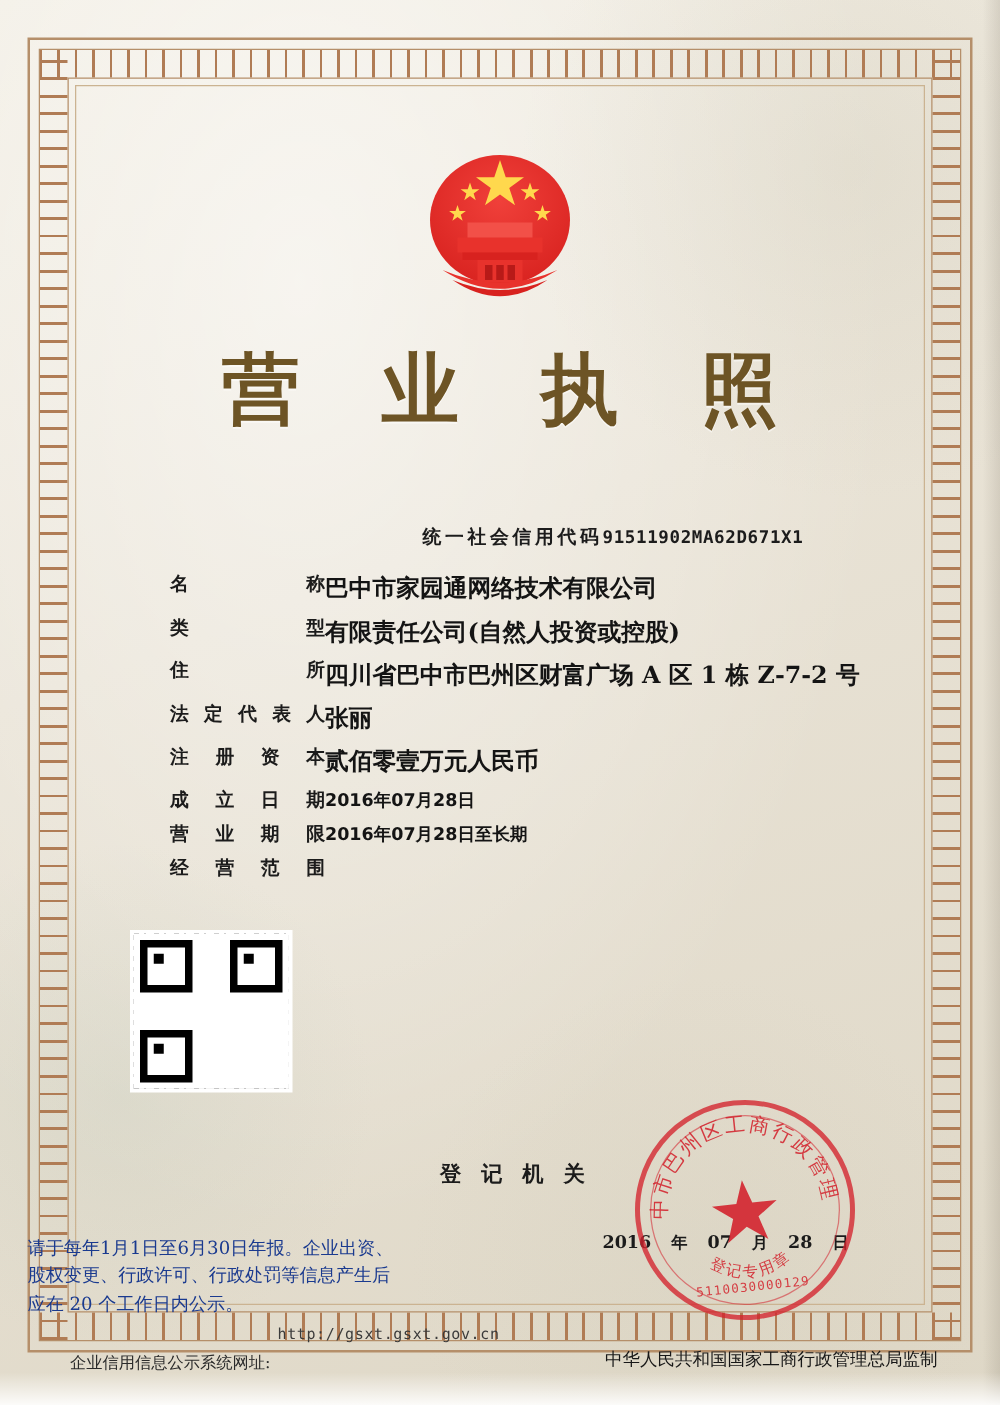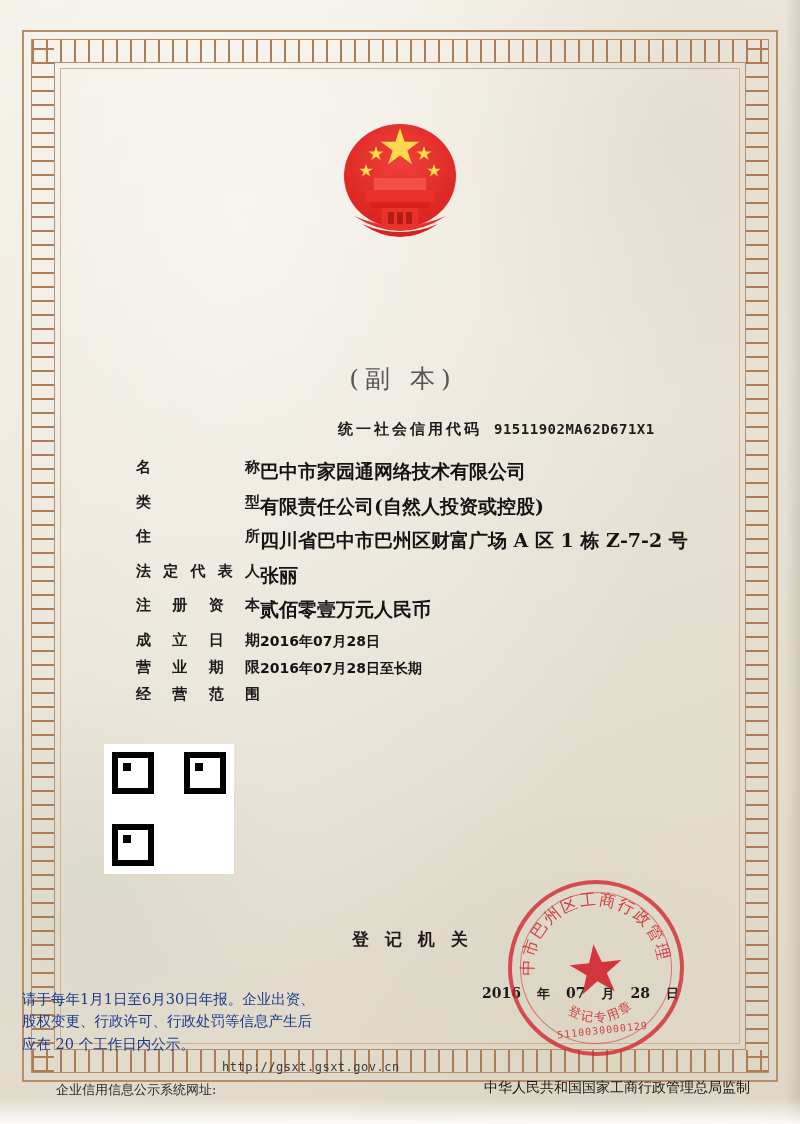--- a/index.html
+++ b/index.html
@@ -106,21 +106,20 @@
     color: #55565a;
   }
 
   
   #credit-code-row {
     position: absolute;
     left: 338px; top: 420px;
     width: 400px;
     display: flex;
     align-items: baseline;
-    gap: 12px;
     font-size: 15px;
     color: #1c1c1c;
     font-weight: bold;
   }
   #credit-code-label { letter-spacing: 3px; font-family: "DejaVu Serif","Liberation Serif",serif; }
   #credit-code-value { font-family: "DejaVu Sans Mono", "Liberation Mono", monospace; letter-spacing: .5px; font-size: 14px; }
 
   
   #fields {
     position: absolute;
@@ -358,21 +357,21 @@
       <polygon fill="#ffd84d" points="40,34 41.8,39.4 47.5,39.4 42.9,42.7 44.6,48.1 40,44.8 35.4,48.1 37.1,42.7 32.5,39.4 38.2,39.4"></polygon>
       <polygon fill="#ffd84d" points="88,34 89.8,39.4 95.5,39.4 90.9,42.7 92.6,48.1 88,44.8 83.4,48.1 85.1,42.7 80.5,39.4 86.2,39.4"></polygon>
       <polygon fill="#ffd84d" points="30,52 31.6,56.8 36.7,56.8 32.6,59.8 34.1,64.6 30,61.6 25.9,64.6 27.4,59.8 23.3,56.8 28.4,56.8"></polygon>
       <polygon fill="#ffd84d" points="98,52 99.6,56.8 104.7,56.8 100.6,59.8 102.1,64.6 98,61.6 93.9,64.6 95.4,59.8 91.3,56.8 96.4,56.8"></polygon>
 
       <path d="M18 104 Q64 134 110 104 Q64 124 18 104 Z" fill="#e8322c"></path>
       <path d="M26 112 Q64 138 102 112 Q64 128 26 112 Z" fill="#d8221f"></path>
     </svg>
   </div>
 
-  <div id="subtitle">(副 本)</div>
+  <div id="title">营 业 执 照</div>
 
   <div id="credit-code-row">
     <div id="credit-code-label">统一社会信用代码</div>
     <div id="credit-code-value">91511902MA62D671X1</div>
   </div>
 
   <div id="fields">
 
     <div class="field-row">
       <div class="field-label">

